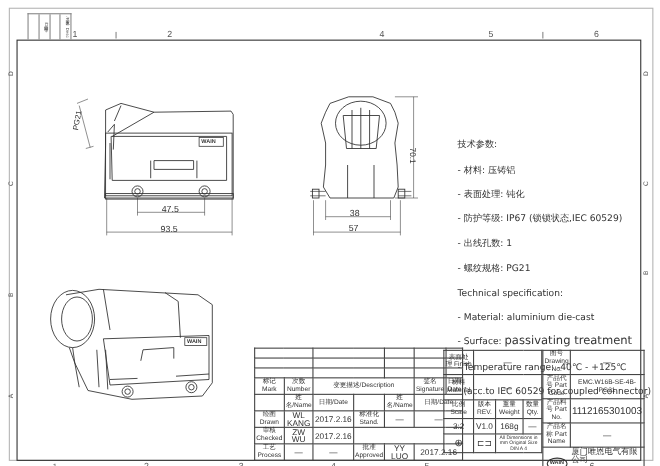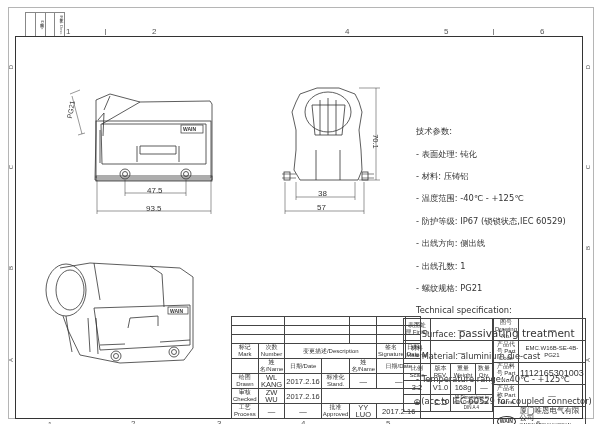--- a/index.html
+++ b/index.html
@@ -121,30 +121,28 @@
 <span class="dim" style="left:183px;top:126px;font-size:5px;font-weight:bold">WAIN</span>
 <span class="dim" style="left:147px;top:186px">47.5</span>
 <span class="dim" style="left:146px;top:204px">93.5</span>
 <span class="dim" style="left:368px;top:137px;transform:rotate(90deg);font-size:7.5px">70.1</span>
 <span class="dim" style="left:318px;top:189px">38</span>
 <span class="dim" style="left:317px;top:203px">57</span>
 <span class="dim" style="left:170px;top:308px;font-size:5px;font-weight:bold">WAIN</span>
 
 <div class="spec">
 <div>技术参数:</div>
+<div>- 材料: 压铸铝</div>
 <div>- 表面处理: 钝化</div>
-<div>- 材料: 压铸铝</div>
-<div>- 温度范围: -40℃ - +125℃</div>
 <div>- 防护等级: IP67 (锁锁状态,IEC 60529)</div>
-<div>- 出线方向: 侧出线</div>
 <div>- 出线孔数: 1</div>
 <div>- 螺纹规格: PG21</div>
 <div>Technical specification:</div>
+<div>- Material: aluminium die-cast</div>
 <div><span>- Surface: </span><span class="big">passivating treatment</span></div>
-<div>- Material: aluminium die-cast</div>
 <div>- Temperature range: -40℃ - +125℃</div>
 <div>  (acc.to IEC 60529 for coupled connector)</div>
 
 
 
 </div>
 
 <table class="tb" style="left:231px;top:316px;width:172px;height:94px">
   <tbody>
       <tr style="height:9px">

